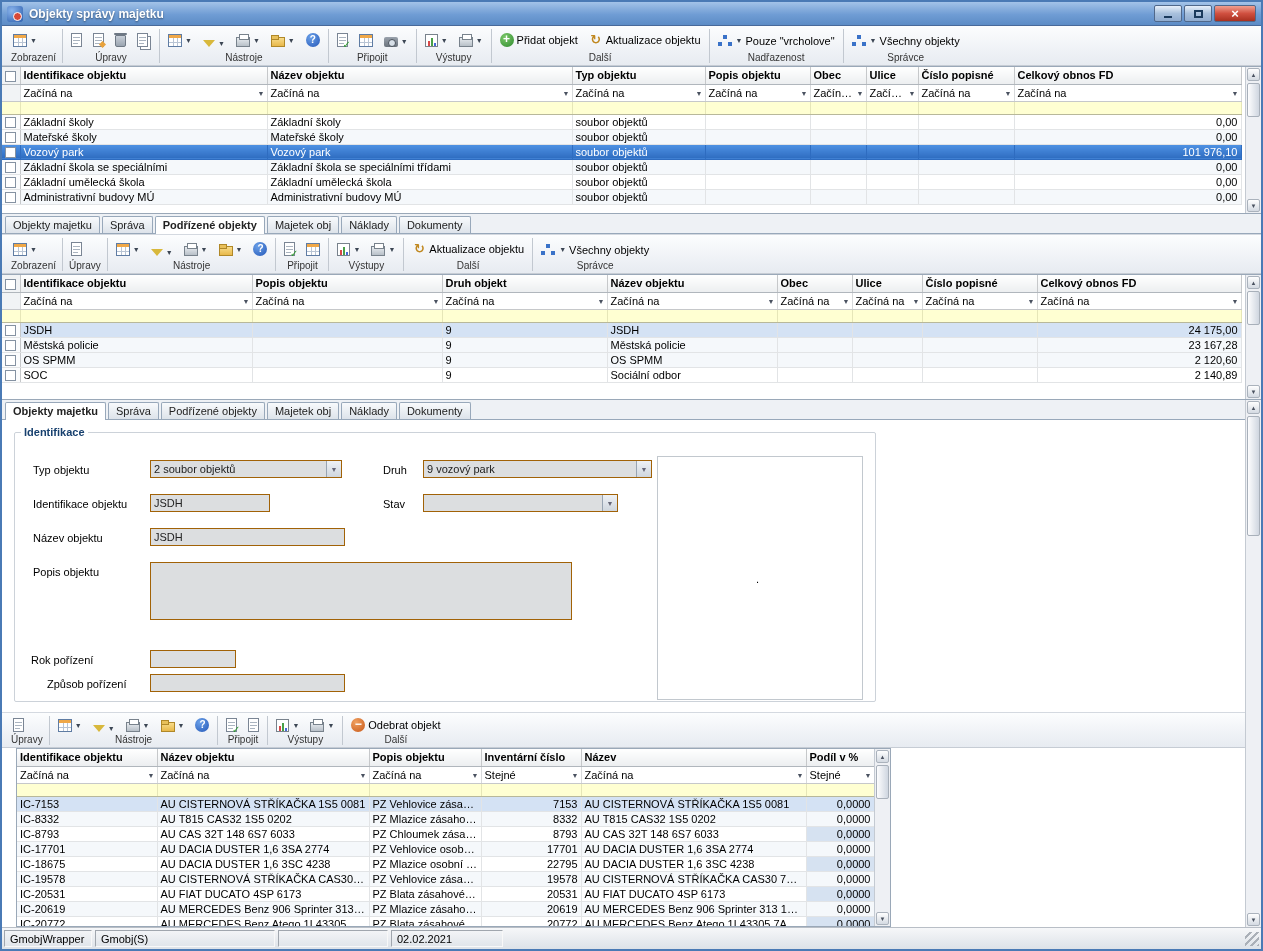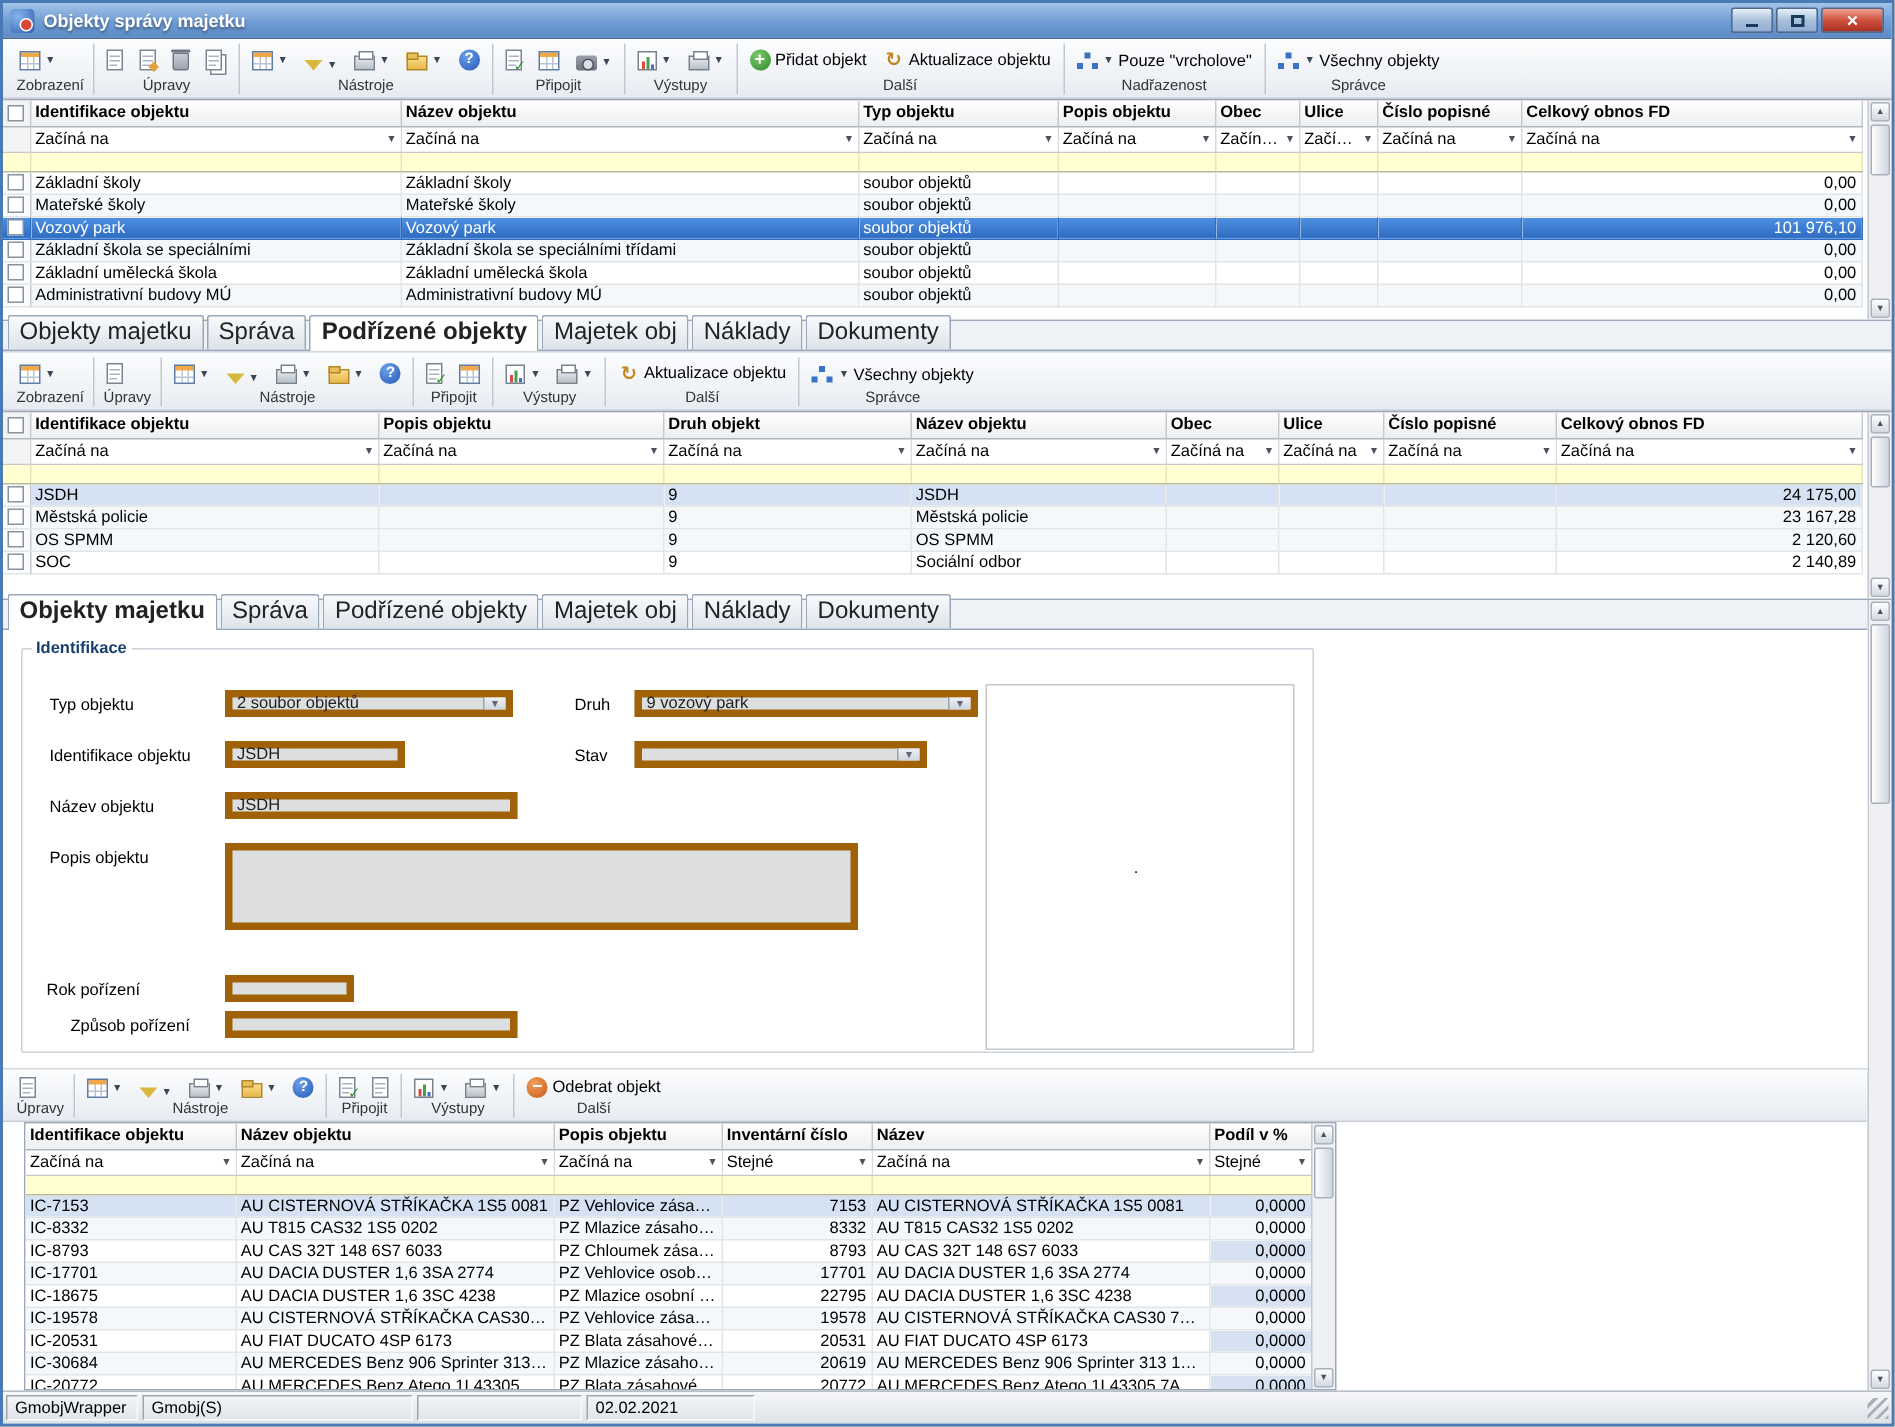--- a/index.html
+++ b/index.html
@@ -82,31 +82,31 @@
   .cbx { display:inline-block; width:11px; height:11px; background:#fff; border:1px solid #8592a2; vertical-align:middle; }
 
   
   .vscroll { width:16px; flex:none; background:#eef0f4; border-left:1px solid #c4cad2; display:flex; flex-direction:column; align-items:center; padding:1px; gap:2px; }
   .sbtn { width:13px; height:13px; flex:none; background:linear-gradient(#fefefe,#d4dae2); border:1px solid #aab2bc; border-radius:2px; font-size:6px; color:#4a5260; display:flex; align-items:center; justify-content:center; }
   .sthumb { width:13px; height:34px; flex:none; background:linear-gradient(90deg,#fdfdfe,#cfd6e0); border:1px solid #a8b0ba; border-radius:2px; }
   .sfill { flex:1; }
 
   
   .tabstrip { flex:none; height:20px; display:flex; align-items:flex-end; background:#eef1f5; padding:2px 3px 0; gap:2px; border-bottom:1px solid #98a8ba; }
-  .tab { font-size:16px; padding:2px 7px 2px; background:linear-gradient(#f8fafc,#dde3ea); border:1px solid #98a8ba; border-bottom:none; border-radius:2px 2px 0 0; color:#222; white-space:nowrap; }
+  .tab { font-size:11px; padding:2px 7px 2px; background:linear-gradient(#f8fafc,#dde3ea); border:1px solid #98a8ba; border-bottom:none; border-radius:2px 2px 0 0; color:#222; white-space:nowrap; }
   .tab.active { background:#fff; font-weight:bold; position:relative; top:1px; padding-bottom:3px; }
 
   
   .lowerpane { flex:1; display:flex; min-height:0; }
   .lowercontent { flex:1; display:flex; flex-direction:column; min-width:0; background:#fff; }
   .formpane { flex:none; height:292px; background:#fff; position:relative; }
   fieldset.grp { position:absolute; left:12px; top:6px; width:862px; height:276px; border:1px solid #ccd2d9; border-radius:2px; }
   fieldset.grp legend { font-weight:bold; color:#17406e; font-size:11px; padding:0 3px; margin-left:6px; }
   .flabel { position:absolute; font-size:11px; color:#000; }
-  .fin { position:absolute; height:18px; background:#dcdee0; border:5px solid #a16207; font-size:11px; display:flex; align-items:center; padding:0 3px; color:#222; }
+  .fin { position:absolute; height:18px; background:#dcdee0; border:1px solid #a16207; font-size:11px; display:flex; align-items:center; padding:0 3px; color:#222; }
   .fin.combo { padding-right:0; justify-content:space-between; }
   .carr { width:15px; height:100%; background:linear-gradient(#eef1f5,#cfd6de); border-left:1px solid #98a4b2; display:flex; align-items:center; justify-content:center; font-size:7px; color:#667; flex:none; }
   .fin.area { height:58px; align-items:flex-start; }
   .imgbox { position:absolute; left:642px; top:18px; width:206px; height:244px; background:#fff; border:1px solid #c2c8ce; }
   .imgbox .dot { position:absolute; left:48%; top:48%; font-size:11px; }
 
   
   .botgridband { flex:none; height:179px; display:flex; margin-left:14px; width:875px; border:1px solid #9aa8b8; background:#fff; overflow:hidden; }
 
   
@@ -815,21 +815,21 @@
                 </tr>
                 <tr>
                   <td class="dcell">IC-20531</td>
                   <td class="dcell">AU FIAT DUCATO 4SP 6173</td>
                   <td class="dcell">PZ Blata zásahové voz...</td>
                   <td class="dcell r">20531</td>
                   <td class="dcell">AU FIAT DUCATO 4SP 6173</td>
                   <td class="dcell r shade">0,0000</td>
                 </tr>
                 <tr class="alt">
-                  <td class="dcell">IC-30684</td>
+                  <td class="dcell">IC-20619</td>
                   <td class="dcell">AU MERCEDES Benz 906 Sprinter 313 1AY ...</td>
                   <td class="dcell">PZ Mlazice zásahové v...</td>
                   <td class="dcell r">20619</td>
                   <td class="dcell">AU MERCEDES Benz 906 Sprinter 313 1AY ...</td>
                   <td class="dcell r shade">0,0000</td>
                 </tr>
                 <tr>
                   <td class="dcell">IC-20772</td>
                   <td class="dcell">AU MERCEDES Benz Atego 1L43305 7A5 7500</td>
                   <td class="dcell">PZ Blata zásahové voz...</td>

